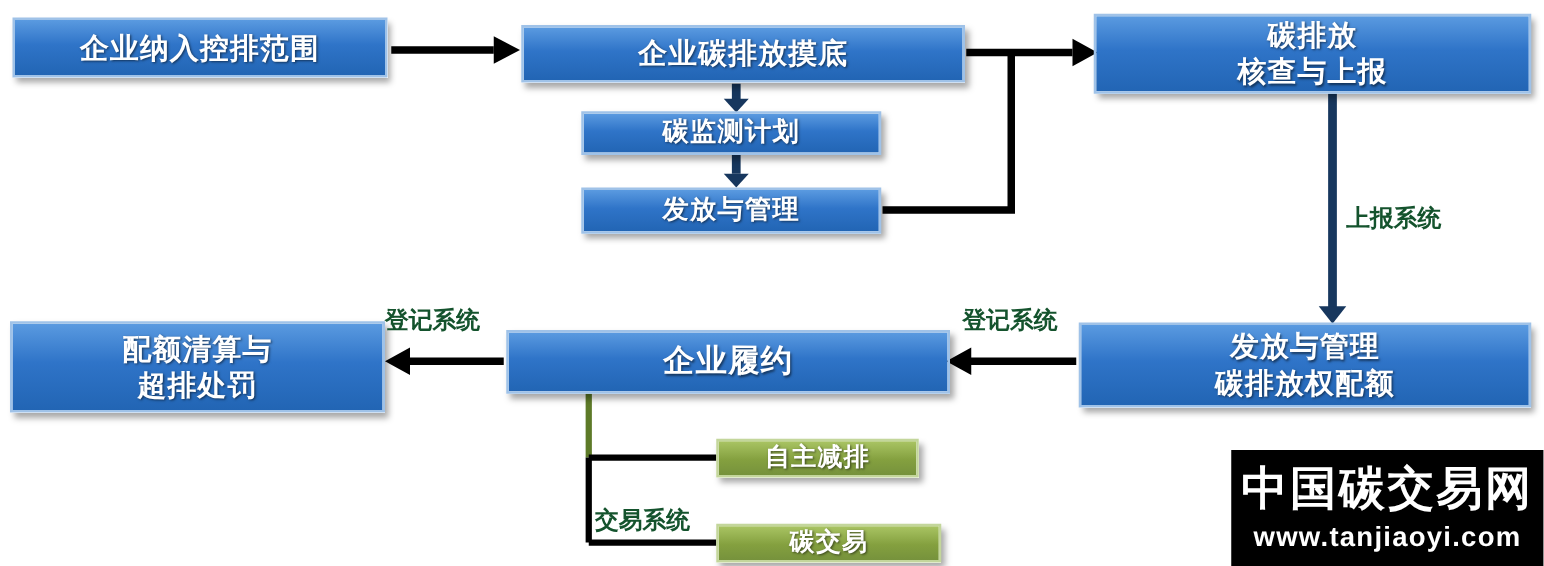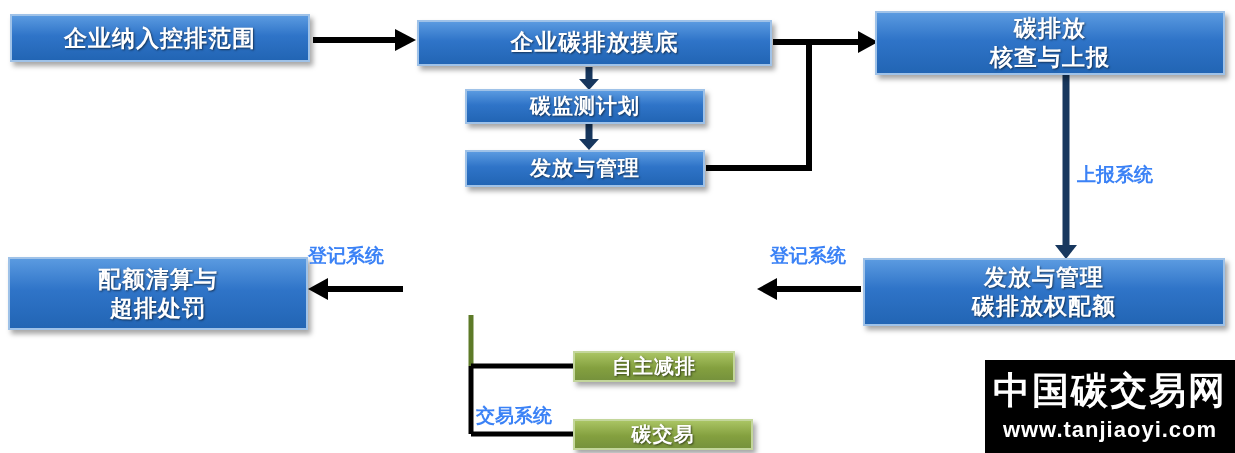--- a/index.html
+++ b/index.html
@@ -25,21 +25,21 @@
   .blue{
     background:linear-gradient(180deg,#5a9ae0 0%,#2f74c8 45%,#2265b4 100%);
     border:2px solid #9fc2e8;
   }
   .green{
     background:linear-gradient(180deg,#a9c463 0%,#84a03f 55%,#76923c 100%);
     border:2px solid #c3d69b;
   }
   .edge-label{
     position:absolute;z-index:3;
-    color:#3b82f6;font-weight:bold;font-size:19px;
+    color:#14532d;font-weight:bold;font-size:19px;
     white-space:nowrap;
   }
   .logo{
     position:absolute;z-index:2;
     background:#000000;color:#ffffff;
     display:flex;flex-direction:column;align-items:center;justify-content:center;
     text-align:center;
   }
   .logo .title{font-size:37px;font-weight:bold;letter-spacing:2px;line-height:1.15;}
   .logo .url{font-size:22px;font-weight:bold;letter-spacing:1px;margin-top:4px;}
@@ -98,20 +98,23 @@
   <div class="node blue" style="left:875px;top:11px;width:350px;height:64px;font-size:23px;">
     <span>碳排放</span>
     <span>核查与上报</span>
   </div>
 
   <div class="node blue" style="left:863px;top:258px;width:362px;height:68px;font-size:23px;">
     <span>发放与管理</span>
     <span>碳排放权配额</span>
   </div>
 
+  <div class="node blue" style="left:405px;top:264px;width:355px;height:51px;font-size:25px;">
+    <span>企业履约</span>
+  </div>
 
   <div class="node blue" style="left:8px;top:257px;width:300px;height:73px;font-size:23px;">
     <span>配额清算与</span>
     <span>超排处罚</span>
   </div>
 
   <div class="node green" style="left:573px;top:351px;width:162px;height:31px;font-size:20px;">
     <span>自主减排</span>
   </div>
 

